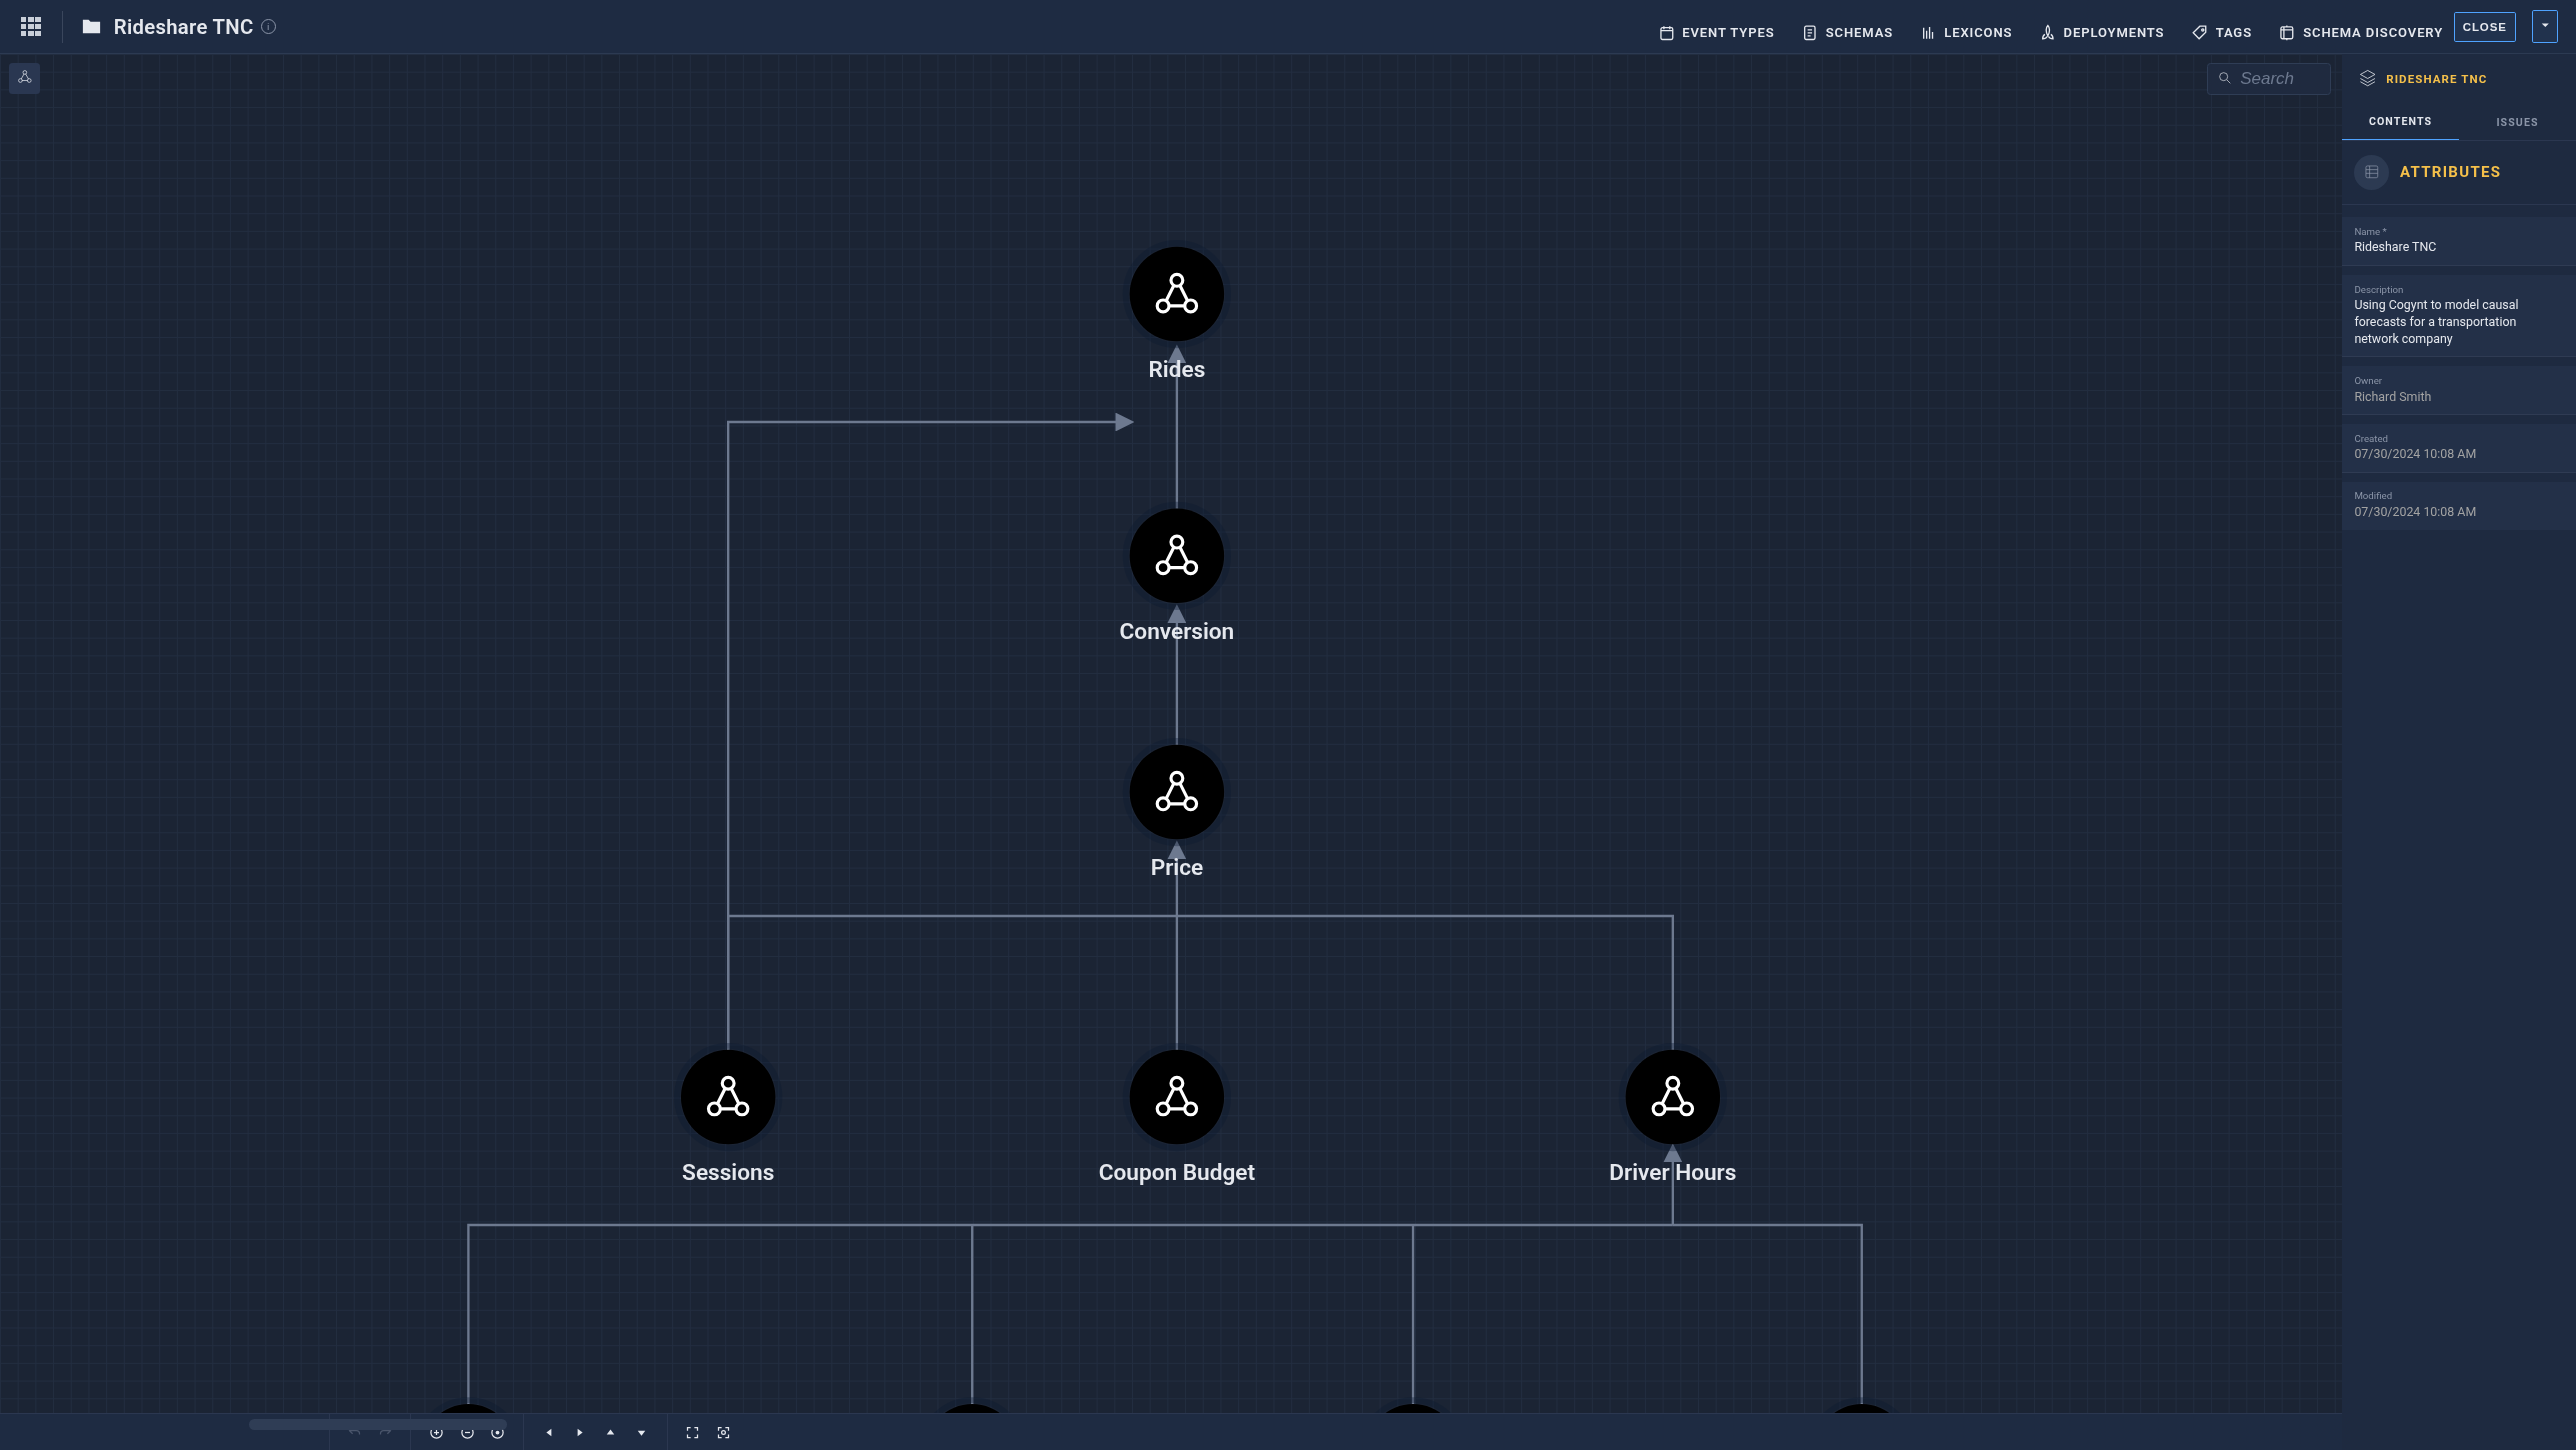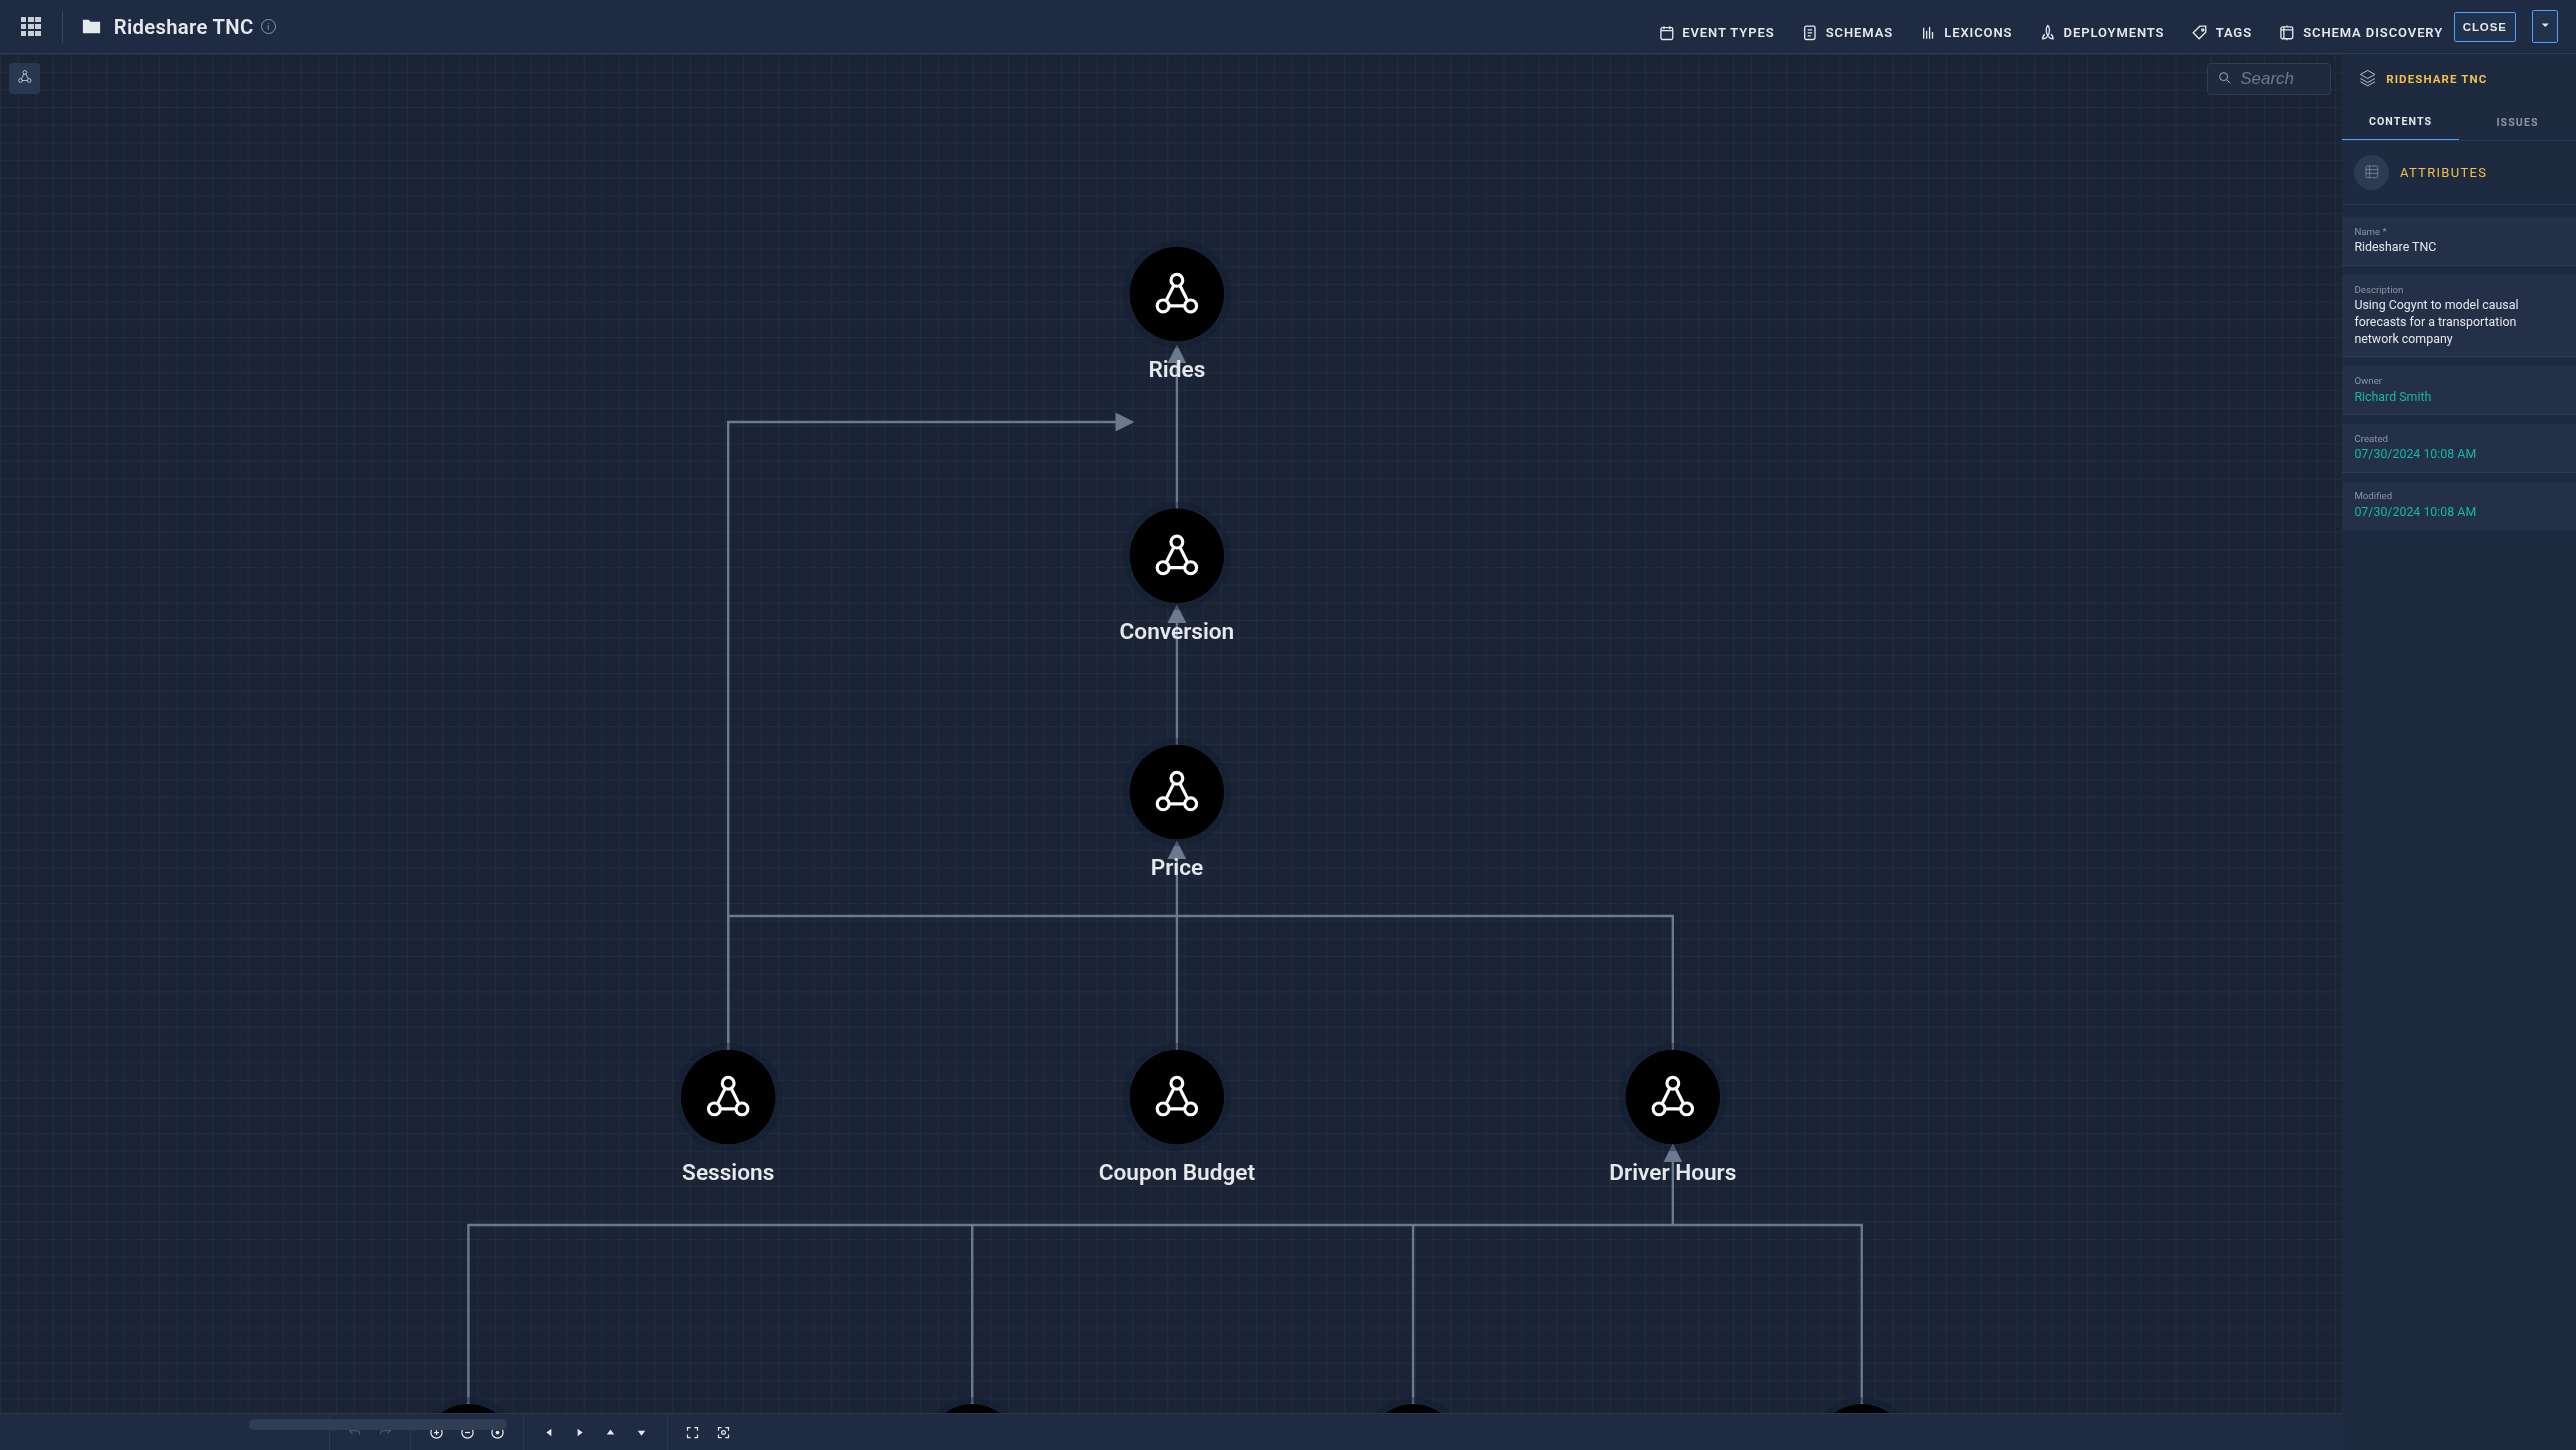--- a/index.html
+++ b/index.html
@@ -81,26 +81,26 @@
   .panel { width:234px; flex:0 0 234px; background:#1e2a40; display:flex; flex-direction:column; overflow:hidden;}
   .panel-header { display:flex; align-items:center; gap:8.8px; padding:14px 16px; }
   .panel-header svg{width:19.4px;height:19.4px;fill:none;stroke:#e5e8ee;}
   .panel-title { color:#f5c04a; font-size:11.5px; font-weight:700; letter-spacing:1.1px;}
   .tabs { display:flex; border-bottom:0.9px solid #2b3750;align-items:flex-end;}
   .tab { flex:1; text-align:center; padding:10.6px 0; font-size:10.6px; font-weight:700; letter-spacing:1.1px; color:#8b95a8; cursor:pointer;}
   .tab.active { color:#e5e8ee; border-bottom:1.8px solid #4fa3ff;}
   .section-hdr { display:flex; align-items:center; gap:10.6px; padding:14px 12.4px; border-bottom:0.9px solid #2b3750; margin-bottom:12.4px;}
   .section-hdr .round { width:35px;height:35px;border-radius:17.7px;background:#2c3a52;display:flex;align-items:center;justify-content:center;}
   .section-hdr .round svg{width:17.7px;height:17.7px;stroke:#8b95a8;fill:none;}
-  .section-title{color:#f5c04a;font-size:13px;font-weight:400;letter-spacing:1.3px;}
+  .section-title{color:#f5c04a;font-size:15px;font-weight:700;letter-spacing:1.3px;}
   .field{ padding:8.8px 12.4px; border-bottom:0.9px solid #2f3b53; background:#233048; margin:0 0 8.8px 0;}
   .field:last-child{border-bottom:none;}
   .field-label{font-size:9.7px;color:#8b95a8;margin-bottom:2.7px;}
   .field-value{font-size:12.4px;color:#e5e8ee;line-height:1.35;}
-  .field.ro .field-value{color:#14b8a6;}
+  .field.ro .field-value{color:#a3a3a3;}
 </style>
 </head>
 <body>
 
 <div class="header">
   <div class="apps-icon">
     <span></span>
       <span></span>
       <span></span>
       <span></span>

